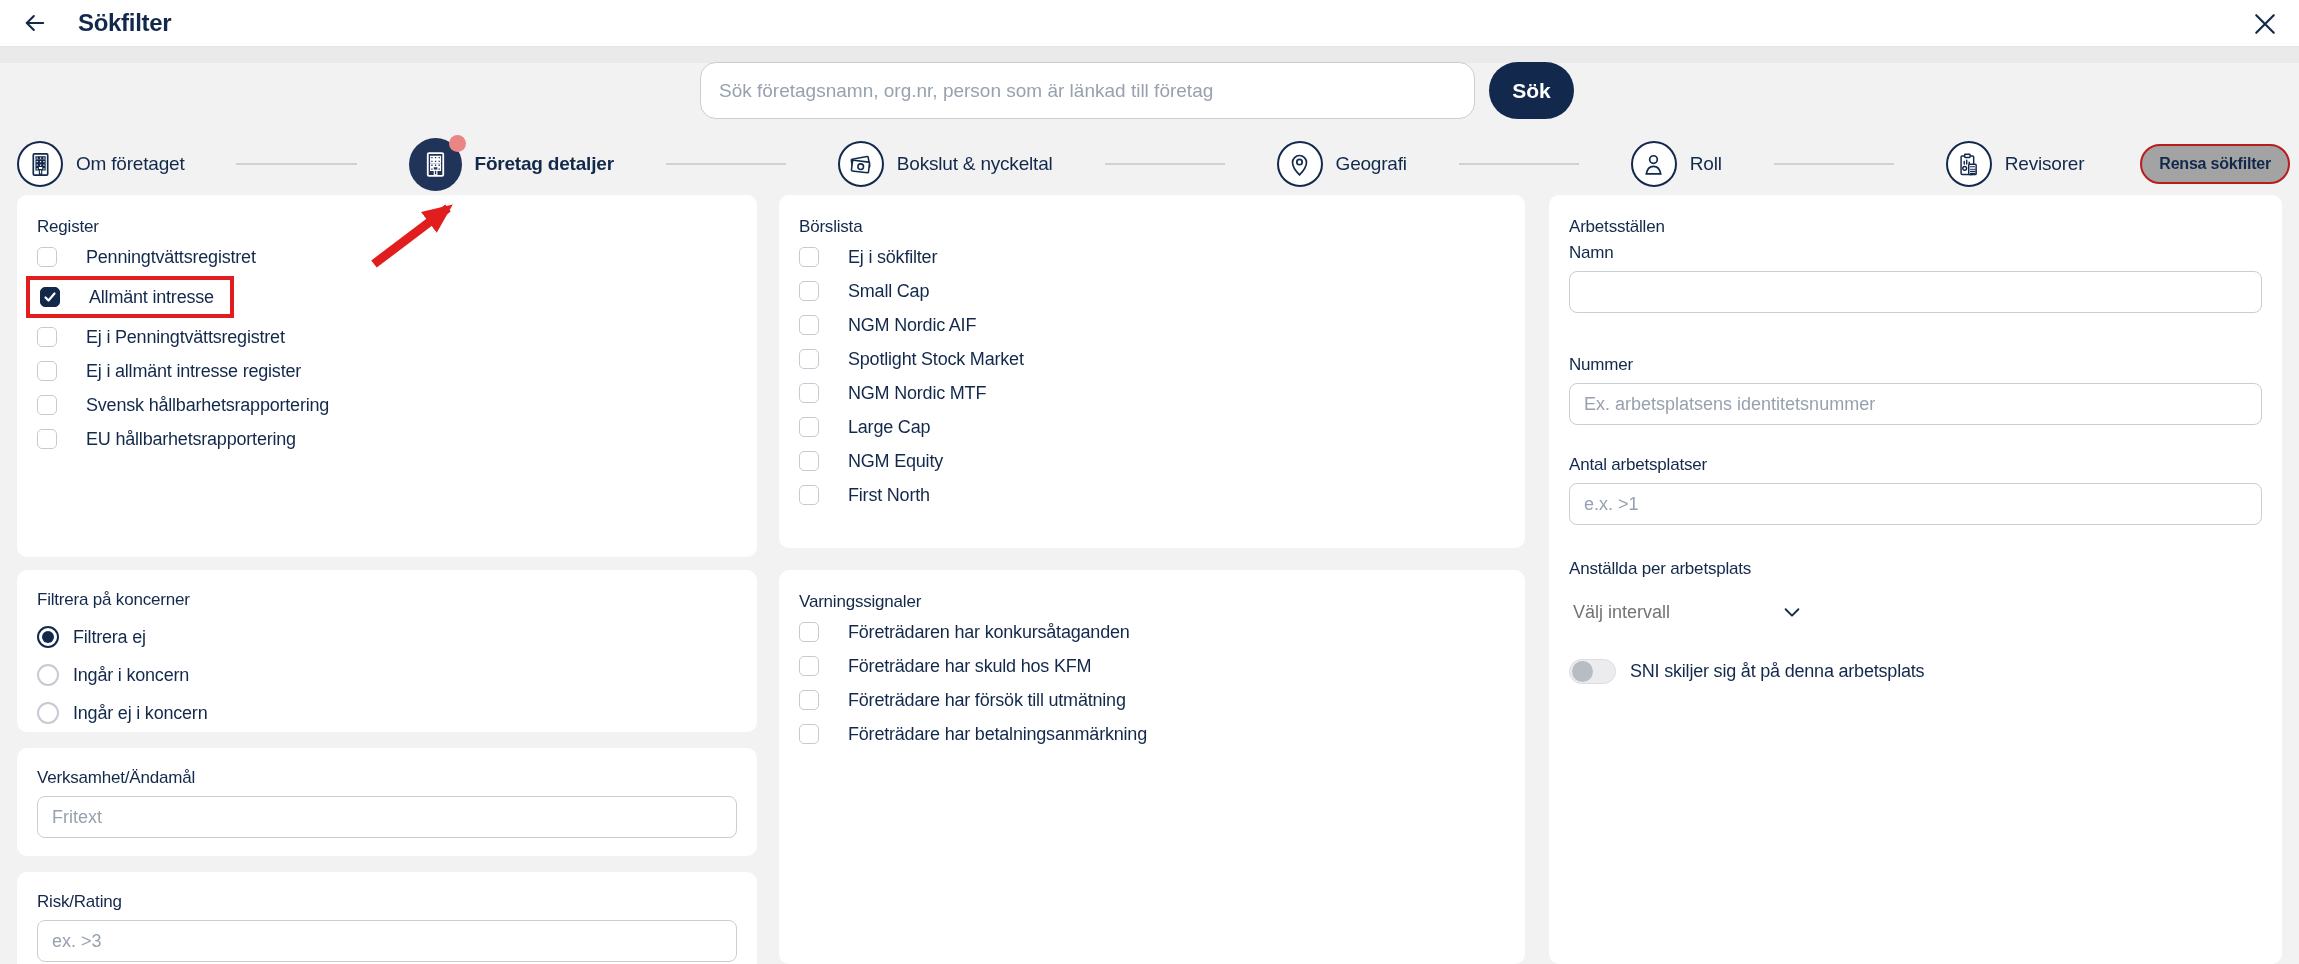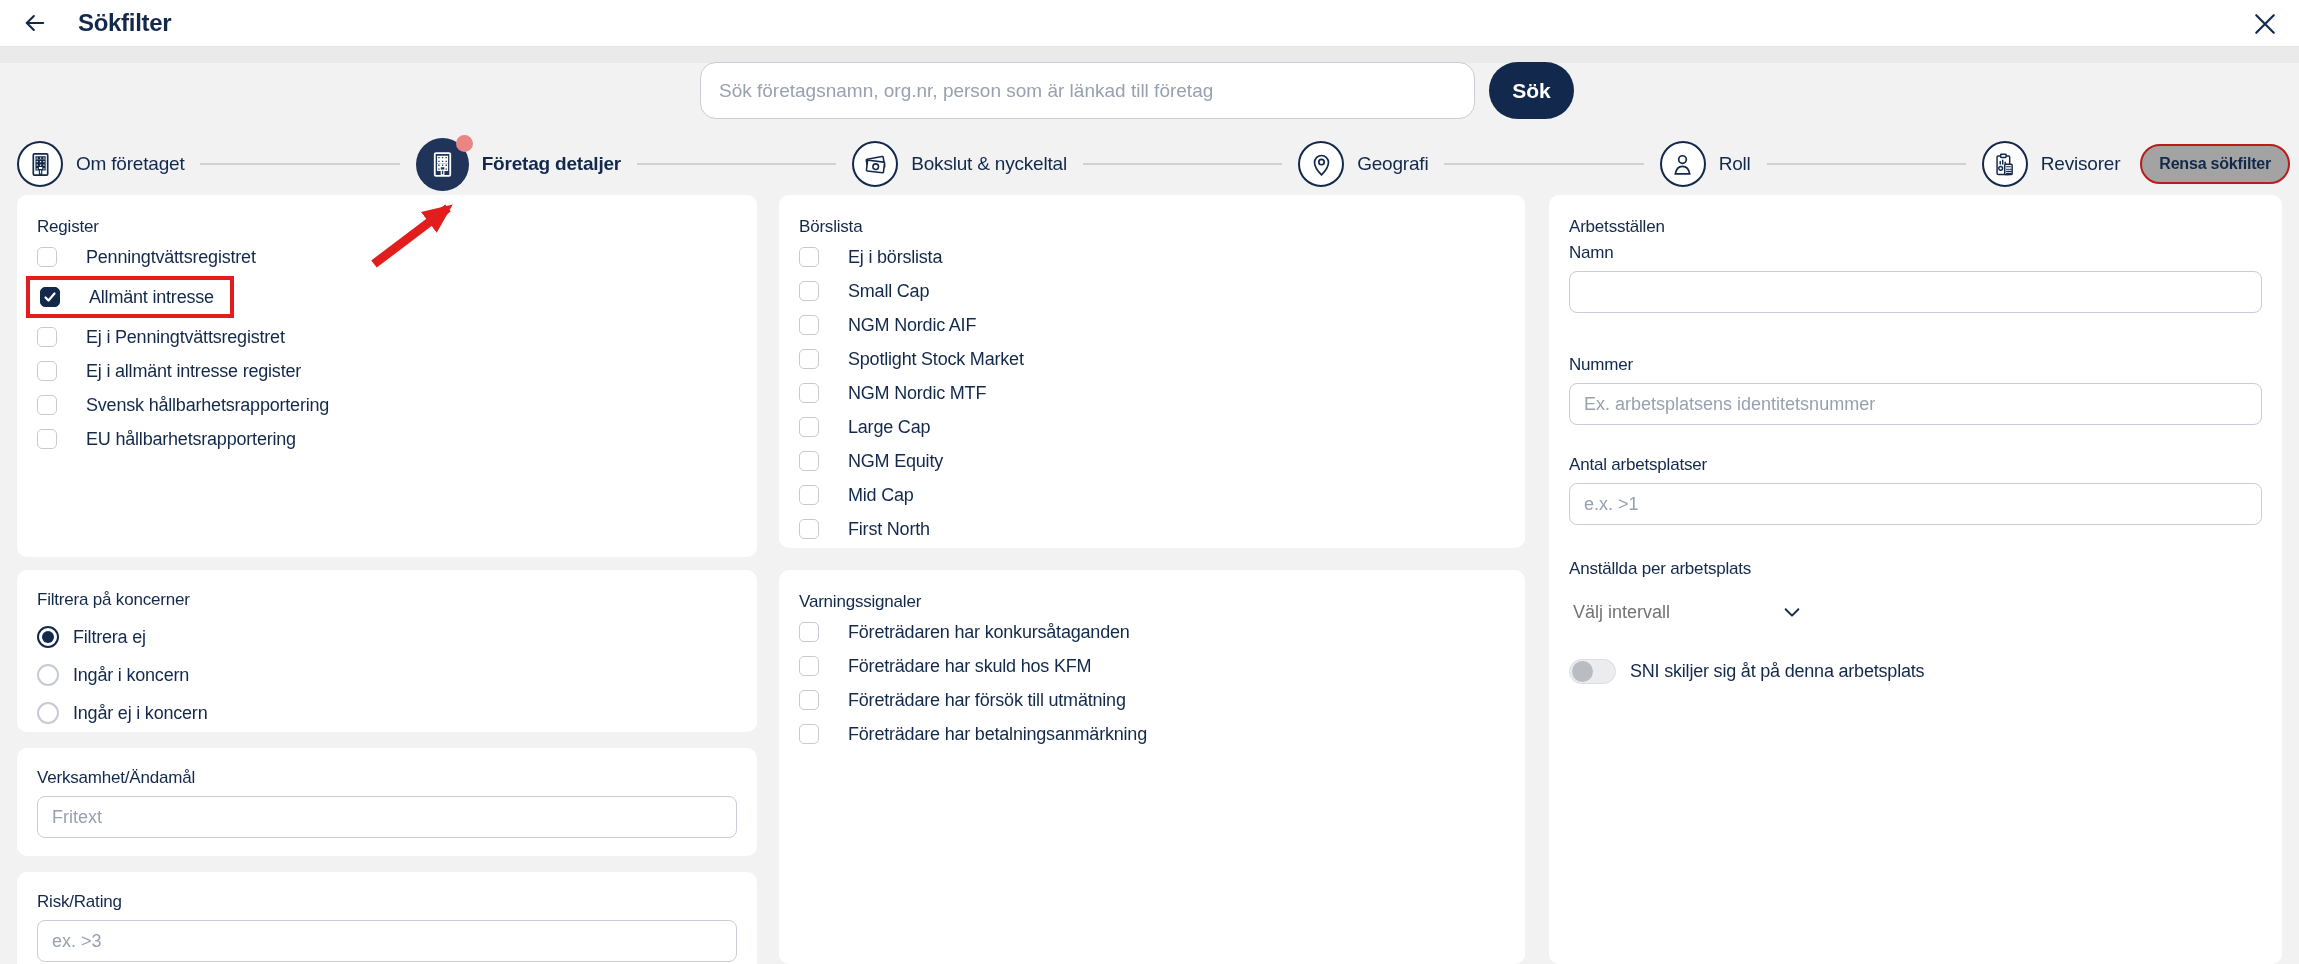--- a/index.html
+++ b/index.html
@@ -12,21 +12,21 @@
   .back-btn{width:34px;height:34px;border:none;background:transparent;cursor:pointer;display:flex;align-items:center;justify-content:center;color:#13294b;padding:0;}
   .page-title{font-size:24px;font-weight:bold;color:#13294b;margin-left:26px;letter-spacing:-0.3px;}
   .close-btn{position:absolute;right:14px;top:4px;width:40px;height:40px;border:none;background:transparent;cursor:pointer;color:#13294b;display:flex;align-items:center;justify-content:center;padding:0;}
 
   
   .search-input{position:absolute;left:700px;top:62px;width:775px;height:57px;border:1.5px solid #c9cdd6;border-radius:16px;background:#fff;box-sizing:border-box;padding:0 18px;font-size:19px;color:#13294b;font-family:inherit;z-index:2;}
   .search-input::placeholder{color:#98a1af;}
   .search-btn{position:absolute;left:1489px;top:62px;width:85px;height:57px;border:none;border-radius:29px;background:#12294d;color:#fff;font-size:21px;font-weight:bold;cursor:pointer;font-family:inherit;z-index:2;}
 
   
-  .tabs{position:absolute;left:17px;right:9px;top:136px;height:56px;display:flex;align-items:center;z-index:2;}
+  .tabs{position:absolute;left:17px;right:9px;top:136px;height:56px;display:flex;align-items:center;z-index:2;gap:36px;}
   .tab{display:flex;align-items:center;gap:13px;flex:none;cursor:pointer;}
   .tab-circle{width:46px;height:46px;border-radius:50%;border:2.5px solid #13294b;background:#fff;color:#13294b;display:flex;align-items:center;justify-content:center;box-sizing:border-box;flex:none;position:relative;}
   .tab.active .tab-circle{width:53px;height:53px;border:none;background:#203358;color:#fff;}
   .badge{position:absolute;top:-3px;right:-4px;width:17px;height:17px;border-radius:50%;background:#ea8585;}
   .tab-label{font-size:19px;color:#13294b;white-space:nowrap;letter-spacing:-0.2px;}
   .tab.active .tab-label{font-weight:bold;}
   .connector{flex:1 1 0;height:2px;background:#d1d1d1;margin:0 16px;}
   .clear-btn{margin-left:20px;flex:none;padding:9px 17px;border:2px solid #b91c1c;border-radius:21px;background:#a3a3a3;color:#13294b;font-size:16px;font-weight:bold;cursor:pointer;font-family:inherit;white-space:nowrap;letter-spacing:-0.2px;}
 
   
@@ -263,21 +263,21 @@
   <div class="panel p-risk">
     <div class="panel-title">Risk/Rating</div>
     <input class="text-input mt6" type="text" placeholder="ex. &gt;3" style="">
   </div>
 
   <div class="panel p-borslista">
     <div class="panel-title">Börslista</div>
     <div class="chk-list">
       <label class="chk-row">
         <span class="chk"></span>
-        <span class="chk-label">Ej i börslista</span>
+        <span class="chk-label">Ej i sökfilter</span>
       </label>
       <label class="chk-row">
         <span class="chk"></span>
         <span class="chk-label">Small Cap</span>
       </label>
       <label class="chk-row">
         <span class="chk"></span>
         <span class="chk-label">NGM Nordic AIF</span>
       </label>
       <label class="chk-row">
@@ -288,24 +288,20 @@
         <span class="chk"></span>
         <span class="chk-label">NGM Nordic MTF</span>
       </label>
       <label class="chk-row">
         <span class="chk"></span>
         <span class="chk-label">Large Cap</span>
       </label>
       <label class="chk-row">
         <span class="chk"></span>
         <span class="chk-label">NGM Equity</span>
-      </label>
-      <label class="chk-row">
-        <span class="chk"></span>
-        <span class="chk-label">Mid Cap</span>
       </label>
       <label class="chk-row">
         <span class="chk"></span>
         <span class="chk-label">First North</span>
       </label>
     </div>
   </div>
 
   <div class="panel p-varning">
     <div class="panel-title">Varningssignaler</div>

